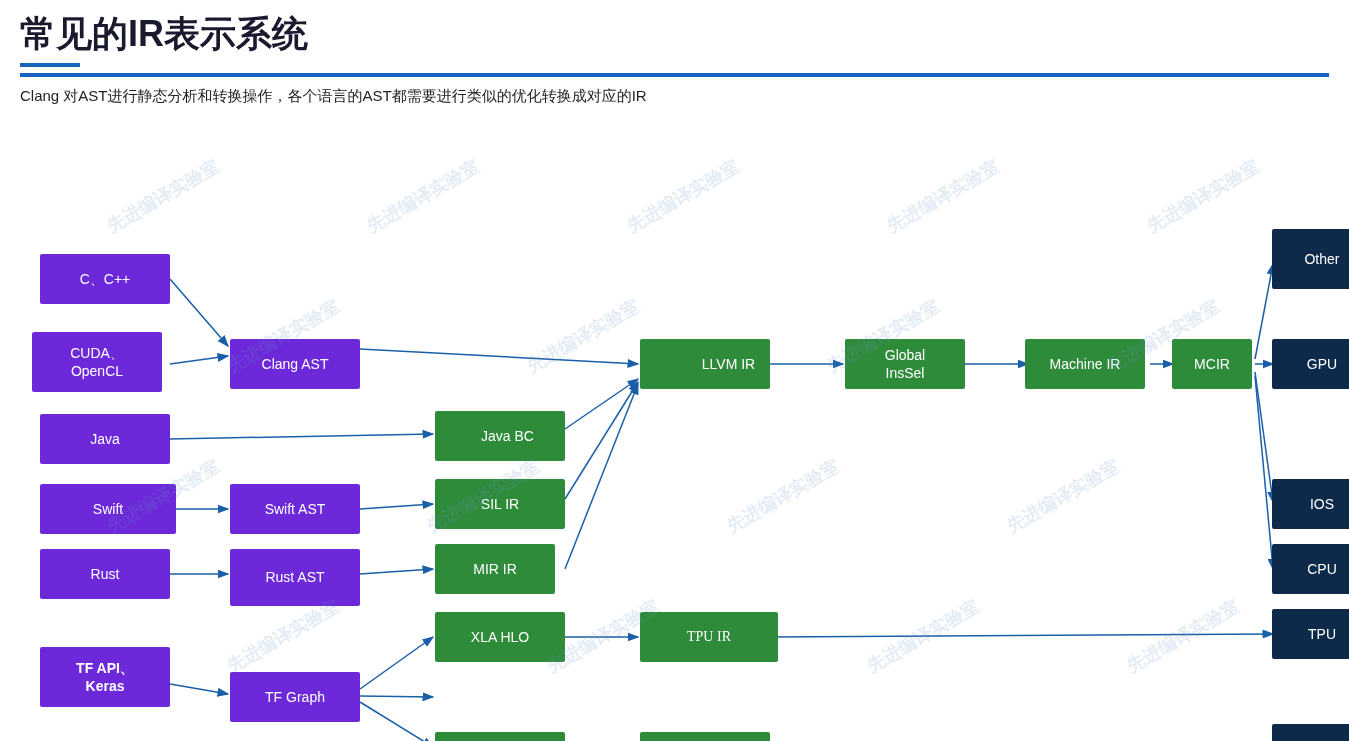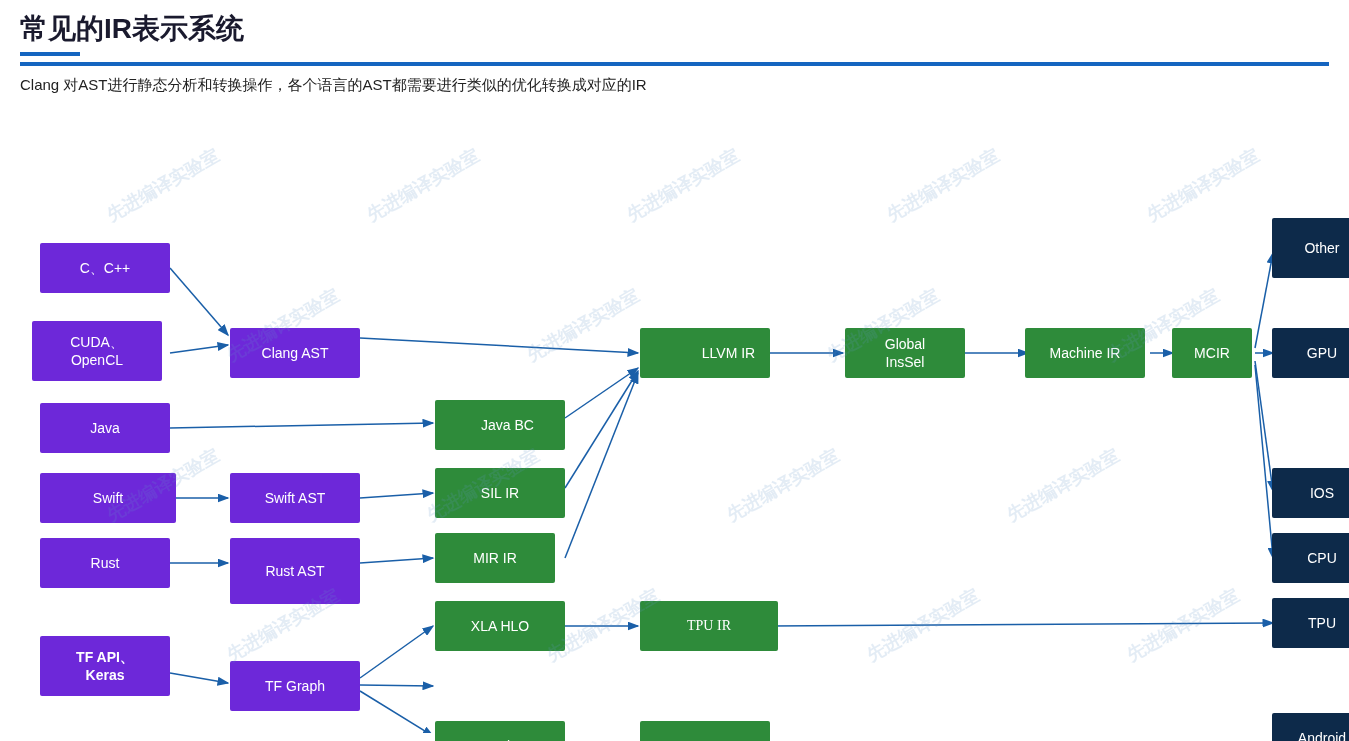--- a/index.html
+++ b/index.html
@@ -14,21 +14,21 @@
 
     .page-container {
       width: 1349px;
       min-height: 741px;
       background: #fff;
       padding: 10px 20px 10px 20px;
       position: relative;
     }
 
     .title {
-      font-size: 28px;
+      font-size: 36px;
       font-weight: bold;
       color: #1a1a2e;
       margin-bottom: 4px;
     }
 
     .title-underline {
       width: 60px;
       height: 4px;
       background: #1565c0;
       margin-bottom: 6px;
@@ -210,21 +210,21 @@
 
     <div class="node node-blue" style="left:20px;top:130px;width:130px;height:50px;">C、C++</div>
     <div class="node node-blue" style="left:12px;top:208px;width:130px;height:60px;">CUDA、<br>OpenCL</div>
     <div class="node node-blue" style="left:20px;top:290px;width:130px;height:50px;">Java</div>
     <div class="node node-blue" style="left:20px;top:360px;width:136px;height:50px;">Swift</div>
     <div class="node node-blue" style="left:20px;top:425px;width:130px;height:50px;">Rust</div>
     <div class="node node-blue node-bold" style="left:20px;top:523px;width:130px;height:60px;font-weight:bold;">TF API、<br>Keras</div>
 
     <div class="node node-blue" style="left:210px;top:215px;width:130px;height:50px;">Clang AST</div>
     <div class="node node-blue" style="left:210px;top:360px;width:130px;height:50px;">Swift AST</div>
-    <div class="node node-blue" style="left:210px;top:425px;width:130px;height:66px;">Rust AST</div>
+    <div class="node node-blue" style="left:210px;top:425px;width:130px;height:57px;">Rust AST</div>
     <div class="node node-blue" style="left:210px;top:548px;width:130px;height:50px;">TF Graph</div>
 
     <div class="node node-green" style="left:415px;top:287px;width:130px;height:50px;padding-left:15px;">Java BC</div>
     <div class="node node-green" style="left:415px;top:355px;width:130px;height:50px;">SIL IR</div>
     <div class="node node-green" style="left:415px;top:420px;width:120px;height:50px;">MIR IR</div>
     <div class="node node-green" style="left:415px;top:488px;width:130px;height:50px;">XLA HLO</div>
     <div class="node node-green" style="left:415px;top:608px;width:130px;height:50px;">TF Lite</div>
 
     <div class="node node-green" style="left:620px;top:215px;width:130px;height:50px;padding-left:47px;">LLVM IR</div>
     <div class="node node-green" style="left:620px;top:488px;width:138px;height:50px;font-family:Liberation Serif, serif;">TPU IR</div>

